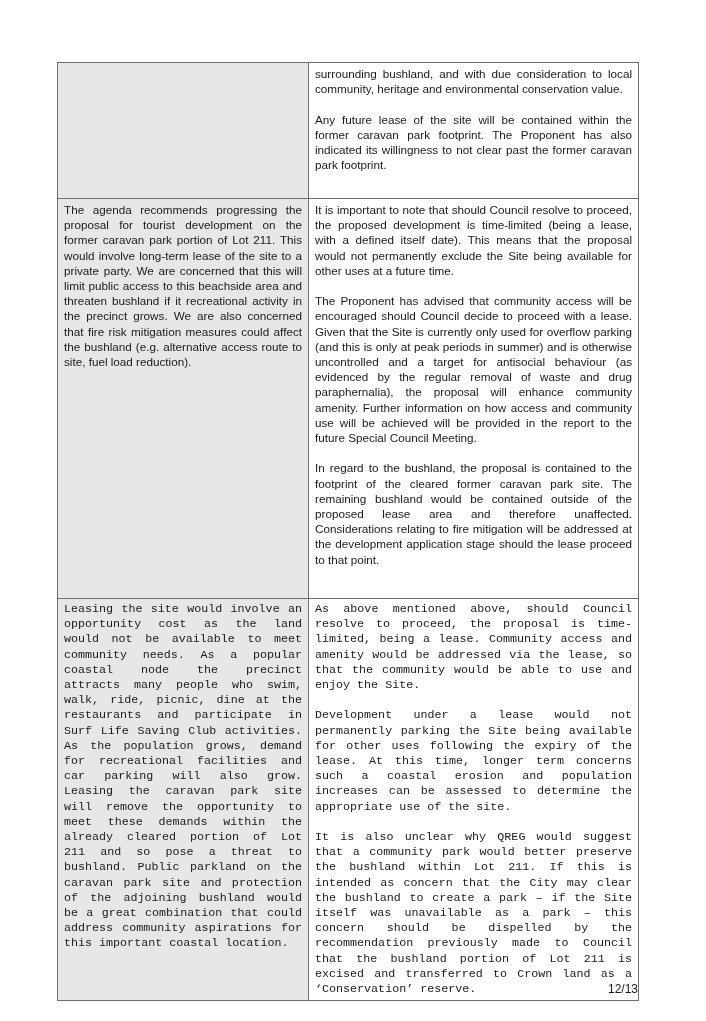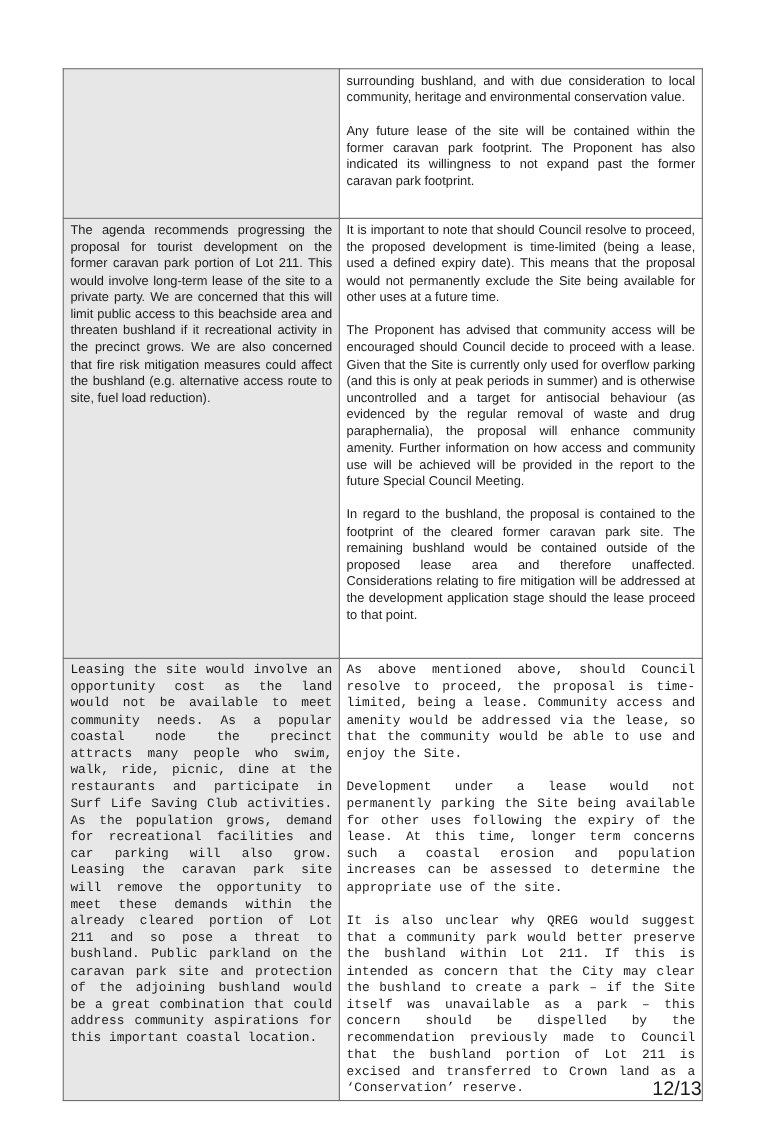--- a/index.html
+++ b/index.html
@@ -49,45 +49,45 @@
   }
   .doc-table p + p {
     margin-top: 15.2px;
   }
   .page-number {
     position: absolute;
     left: 57px;
     top: 982px;
     width: 581px;
     text-align: right;
-    font-size: 18px;
+    font-size: 12px;
     line-height: 14px;
     color: #1a1a1a;
   }
 </style>
 </head>
 <body>
 
 <div class="page">
 
   <table class="doc-table">
     <tbody>
         <tr class="row-1">
       <td class="cell-left"></td>
       <td class="cell-right">
         <p>surrounding bushland, and with due consideration to local community, heritage and environmental conservation value.</p>
-        <p>Any future lease of the site will be contained within the former caravan park footprint. The Proponent has also indicated its willingness to not expand past the former caravan park footprint.</p>
+        <p>Any future lease of the site will be contained within the former caravan park footprint. The Proponent has also indicated its willingness to not clear past the former caravan park footprint.</p>
       </td>
     </tr>
     <tr class="row-2">
       <td class="cell-left">
         <p>The agenda recommends progressing the proposal for tourist development on the former caravan park portion of Lot 211. This would involve long-term lease of the site to a private party. We are concerned that this will limit public access to this beachside area and threaten bushland if it recreational activity in the precinct grows. We are also concerned that fire risk mitigation measures could affect the bushland (e.g. alternative access route to site, fuel load reduction).</p>
       </td>
       <td class="cell-right">
-        <p>It is important to note that should Council resolve to proceed, the proposed development is time-limited (being a lease, used a defined expiry date).  This means that the proposal would not permanently exclude the Site being available for other uses at a future time.</p>
+        <p>It is important to note that should Council resolve to proceed, the proposed development is time-limited (being a lease, with a defined itself date).  This means that the proposal would not permanently exclude the Site being available for other uses at a future time.</p>
         <p>The Proponent has advised that community access will be encouraged should Council decide to proceed with a lease. Given that the Site is currently only used for overflow parking (and this is only at peak periods in summer) and is otherwise uncontrolled and a target for antisocial behaviour (as evidenced by the regular removal of waste and drug paraphernalia), the proposal will enhance community amenity.  Further information on how access and community use will be achieved will be provided in the report to the future Special Council Meeting.</p>
         <p>In regard to the bushland, the proposal is contained to the footprint of the cleared former caravan park site. The remaining bushland would be contained outside of the proposed lease area and therefore unaffected. Considerations relating to fire mitigation will be addressed at the development application stage should the lease proceed to that point.</p>
       </td>
     </tr>
     <tr class="row-3">
       <td class="cell-left">
         <p>Leasing the site would involve an opportunity cost as the land would not be available to meet community needs. As a popular coastal node the precinct attracts many people who swim, walk, ride, picnic, dine at the restaurants and participate in Surf Life Saving Club activities. As the population grows, demand for recreational facilities and car parking will also grow. Leasing the caravan park site will remove the opportunity to meet these demands within the already cleared portion of Lot 211 and so pose a threat to bushland. Public parkland on the caravan park site and protection of the adjoining bushland would be a great combination that could address community aspirations for this important coastal location.</p>
       </td>
       <td class="cell-right">
         <p>As above mentioned above, should Council resolve to proceed, the proposal is time-limited, being a lease. Community access and amenity would be addressed via the lease, so that the community would be able to use and enjoy the Site.</p>

